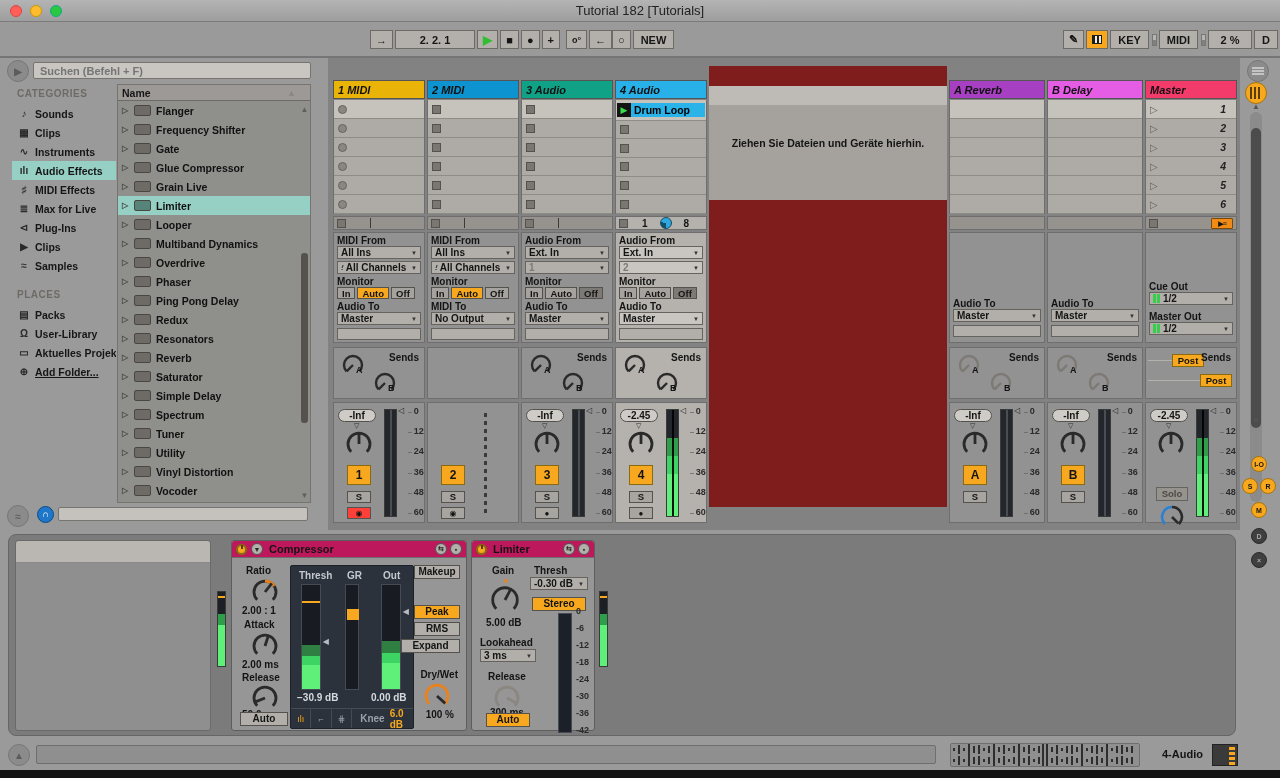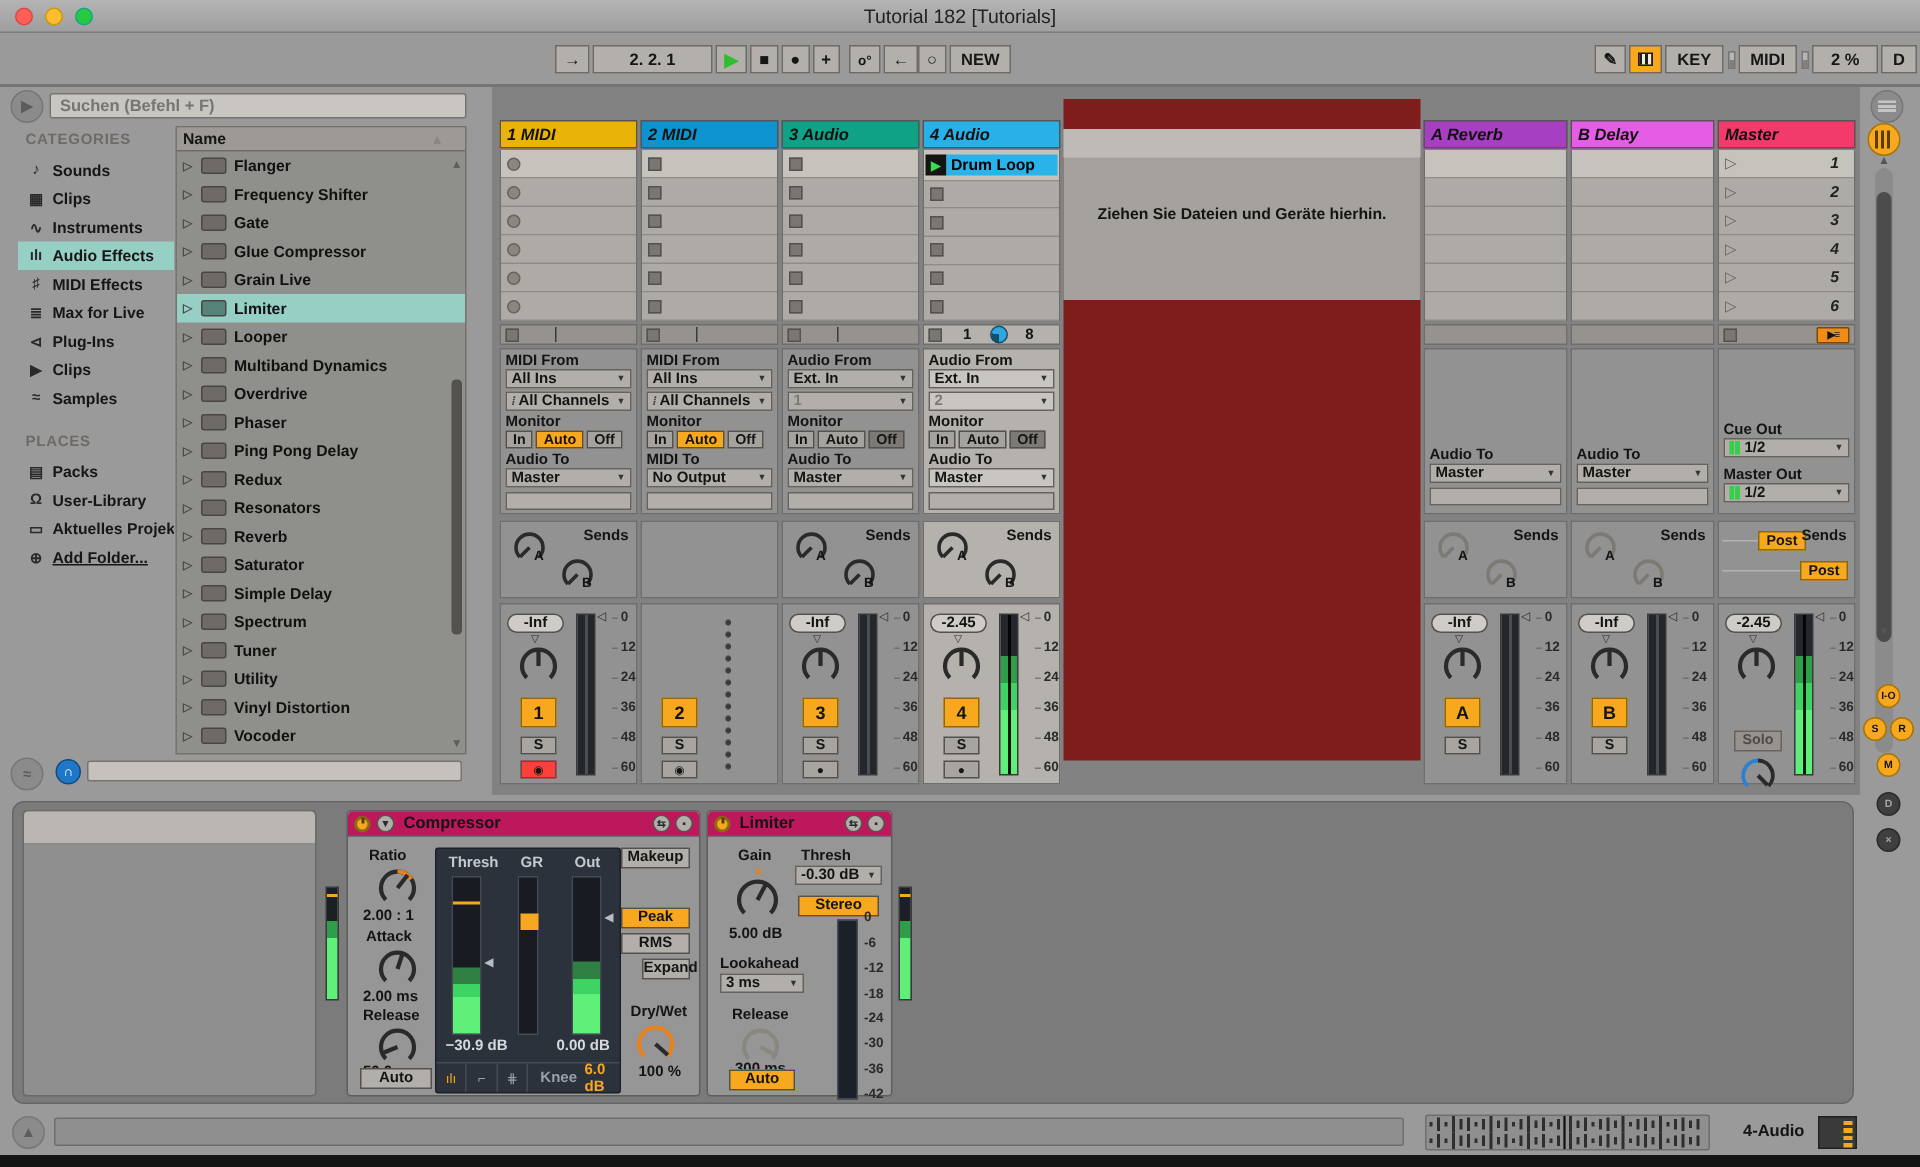--- a/index.html
+++ b/index.html
@@ -984,21 +984,21 @@
           <span class="ctool on">ılı</span>
           <span class="ctool">⌐</span>
           <span class="ctool">⋕</span>
           <span class="kneelbl">Knee</span>
           <span class="kneeval">6.0 dB</span>
         </div>
       </div>
       <button class="dbtn" style="position:absolute;right:6px;top:24px;width:46px;">Makeup</button>
       <button class="dbtn on" style="position:absolute;right:6px;top:64px;width:46px;">Peak</button>
       <button class="dbtn" style="position:absolute;right:6px;top:81px;width:46px;">RMS</button>
-      <button class="dbtn" style="position:absolute;right:6px;top:98px;width:32px;">Expand</button>
+      <button class="dbtn" style="position:absolute;right:6px;top:98px;width:59px;">Expand</button>
       <div class="plabel" style="position:absolute;right:8px;top:128px;">Dry/Wet</div>
       <svg class="knob" style="position:absolute;right:12px;top:140px;" width="34" height="30" viewBox="0 0 34 30">
           <path d="M9.2 22.8 A11 11 0 1 1 24.8 22.8" fill="none" stroke="#e8821e" stroke-width="2.8"></path>
           <line x1="17" y1="15" x2="17" y2="4" stroke="#2a2a2a" stroke-width="2.8" transform="rotate(132 17 15)"></line>
         </svg>
       <div class="pvalue" style="position:absolute;right:12px;top:168px;">100 %</div>
     </div>
 
     <div class="device" style="left:462px;width:124px;">
       <div class="dtitle">

